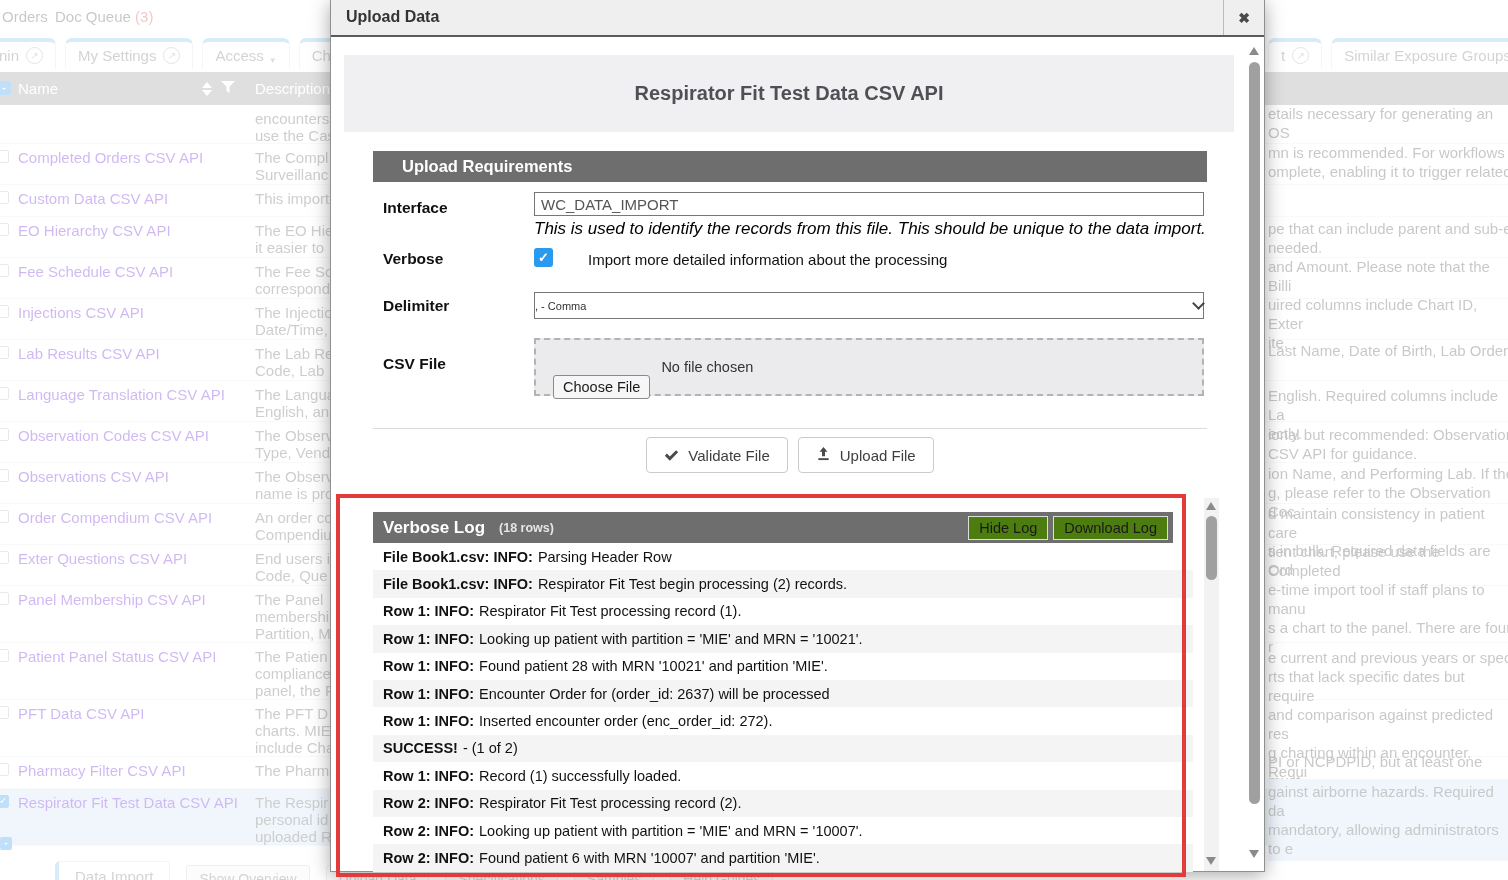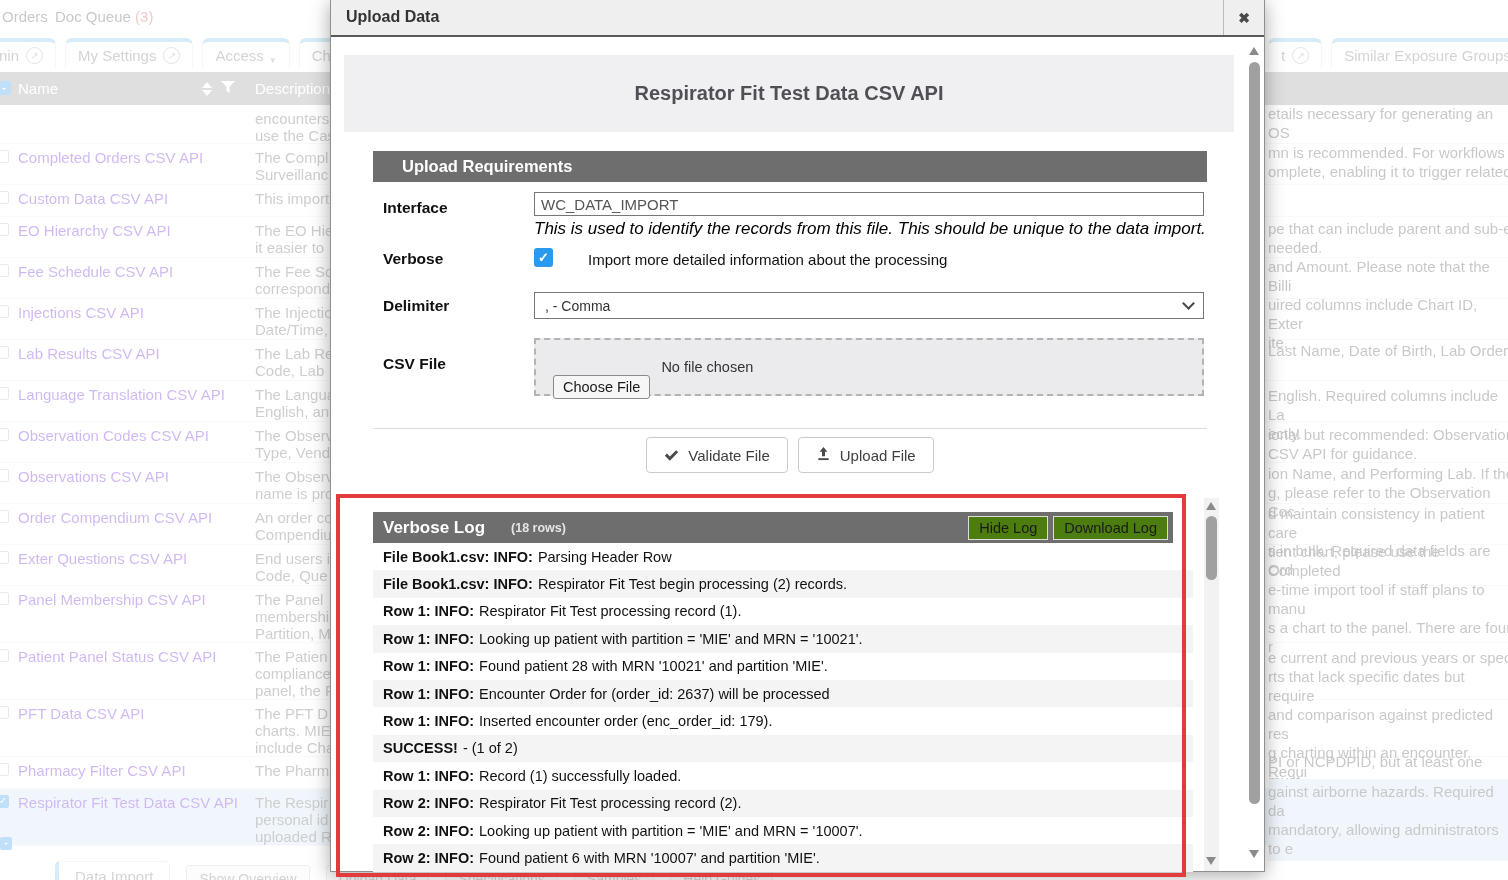--- a/index.html
+++ b/index.html
@@ -67,33 +67,33 @@
 
   .lbl { position:absolute; left:52px; font-size:15.5px; font-weight:bold; color:#101010; }
   .lbl-interface { top:199px; } .lbl-verbose { top:250px; } .lbl-delimiter { top:297px; } .lbl-csv { top:355px; }
 
   .m-input { position:absolute; left:203px; top:192px; width:670px; height:24px; border:1px solid #777; font-size:15px; color:#555; padding:0 6px; font-family:"Liberation Sans",sans-serif; background:#fff; }
   .m-help { position:absolute; left:203px; top:219px; font-size:17px; color:#000000;font-style:italic; }
 
   .cb-blue { position:absolute; left:203px; top:248px; width:19px; height:19px; background:#2a99ee; border-radius:3px; display:flex; align-items:center; justify-content:center; color:#fff; font-size:13px; font-weight:bold; cursor:pointer; }
   .verbose-text { position:absolute; left:237px; top:251px; font-size:15px; color:#111;margin-left:20px; }
 
-  .m-select { position:absolute; left:203px; top:292px; width:670px; height:27px; border:1px solid #777; background:#fff; display:flex; align-items:center; justify-content:space-between; padding:0 10px; font-size:14px; color:#333; cursor:pointer; }
+  .m-select { position:absolute; left:203px; top:292px; width:670px; height:27px; border:1px solid #777; background:#fff; display:flex; align-items:center; justify-content:space-between; padding:0 0; font-size:11px; color:#333; cursor:pointer; }
   .chev { width:9px; height:9px; border-right:2px solid #444; border-bottom:2px solid #444; transform:rotate(45deg); margin-top:-5px; }
 
   .csv-box { position:absolute; left:203px; top:338px; width:670px; height:58px; border:2px dashed #b3b3b3; background:#ebebed; display:flex; align-items:center; padding-left:17px; }
   .choose-btn { border:1px solid #8a8a8a; border-radius:3px; background:#f6f6f6; padding:3px 9px; font-size:14.5px; color:#1a1a1a; cursor:pointer; font-family:"Liberation Sans",sans-serif;margin-top:40px; }
   .no-file { margin-left:11px; font-size:14.5px; color:#333; }
 
   .divider { position:absolute; left:42px; top:428px; width:834px; border-top:1px solid #dcdcdc; }
 
   .action-row { position:absolute; left:42px; top:437px; width:834px; display:flex; justify-content:center; gap:10px; }
   .action-btn { height:36px; border:1px solid #cbcbcb; border-radius:4px; background:#fff; display:flex; align-items:center; gap:9px; padding:0 17px; font-size:15px; color:#3f3f3f; cursor:pointer; font-family:"Liberation Sans",sans-serif; }
 
-  .log-bar { position:absolute; left:42px; top:512px; width:800px; height:31px; background:#6e6e6e; display:flex; align-items:center; padding:0 5px 0 10px;gap:12px; }
+  .log-bar { position:absolute; left:42px; top:512px; width:800px; height:31px; background:#6e6e6e; display:flex; align-items:center; padding:0 5px 0 10px; }
   .log-title { font-size:17px; font-weight:bold; color:#fff; }
   .log-count { font-size:12.5px; font-weight:bold; color:#e5e5e5; margin-left:14px; }
   .log-actions { margin-left:auto; display:flex; gap:5px; }
   .log-btn { background:#4d7c0f; border:1px solid #ddd; font-size:14.5px; color:#1a1a1a; padding:3px 10px; cursor:pointer; font-family:"Liberation Sans",sans-serif; }
 
   .log-rows { position:absolute; left:42px; top:543px; width:820px; }
   .log-row { height:27.4px; display:flex; align-items:center; padding-left:10px; font-size:14.5px; color:#111; white-space:nowrap; }
   .log-row:nth-child(odd) { background:#fff; }
   .log-row:nth-child(even) { background:#f4f4f5; }
   .log-prefix { font-weight:bold; margin-right:5px; }
@@ -466,21 +466,21 @@
         <span>Found patient 28 with MRN '10021' and partition 'MIE'.</span>
       </div>
 
       <div class="log-row">
         <span class="log-prefix">Row 1: INFO:</span>
         <span>Encounter Order for (order_id: 2637) will be processed</span>
       </div>
 
       <div class="log-row">
         <span class="log-prefix">Row 1: INFO:</span>
-        <span>Inserted encounter order (enc_order_id: 179).</span>
+        <span>Inserted encounter order (enc_order_id: 272).</span>
       </div>
 
       <div class="log-row">
         <span class="log-prefix">SUCCESS!</span>
         <span>- (1 of 2)</span>
       </div>
 
       <div class="log-row">
         <span class="log-prefix">Row 1: INFO:</span>
         <span>Record (1) successfully loaded.</span>

